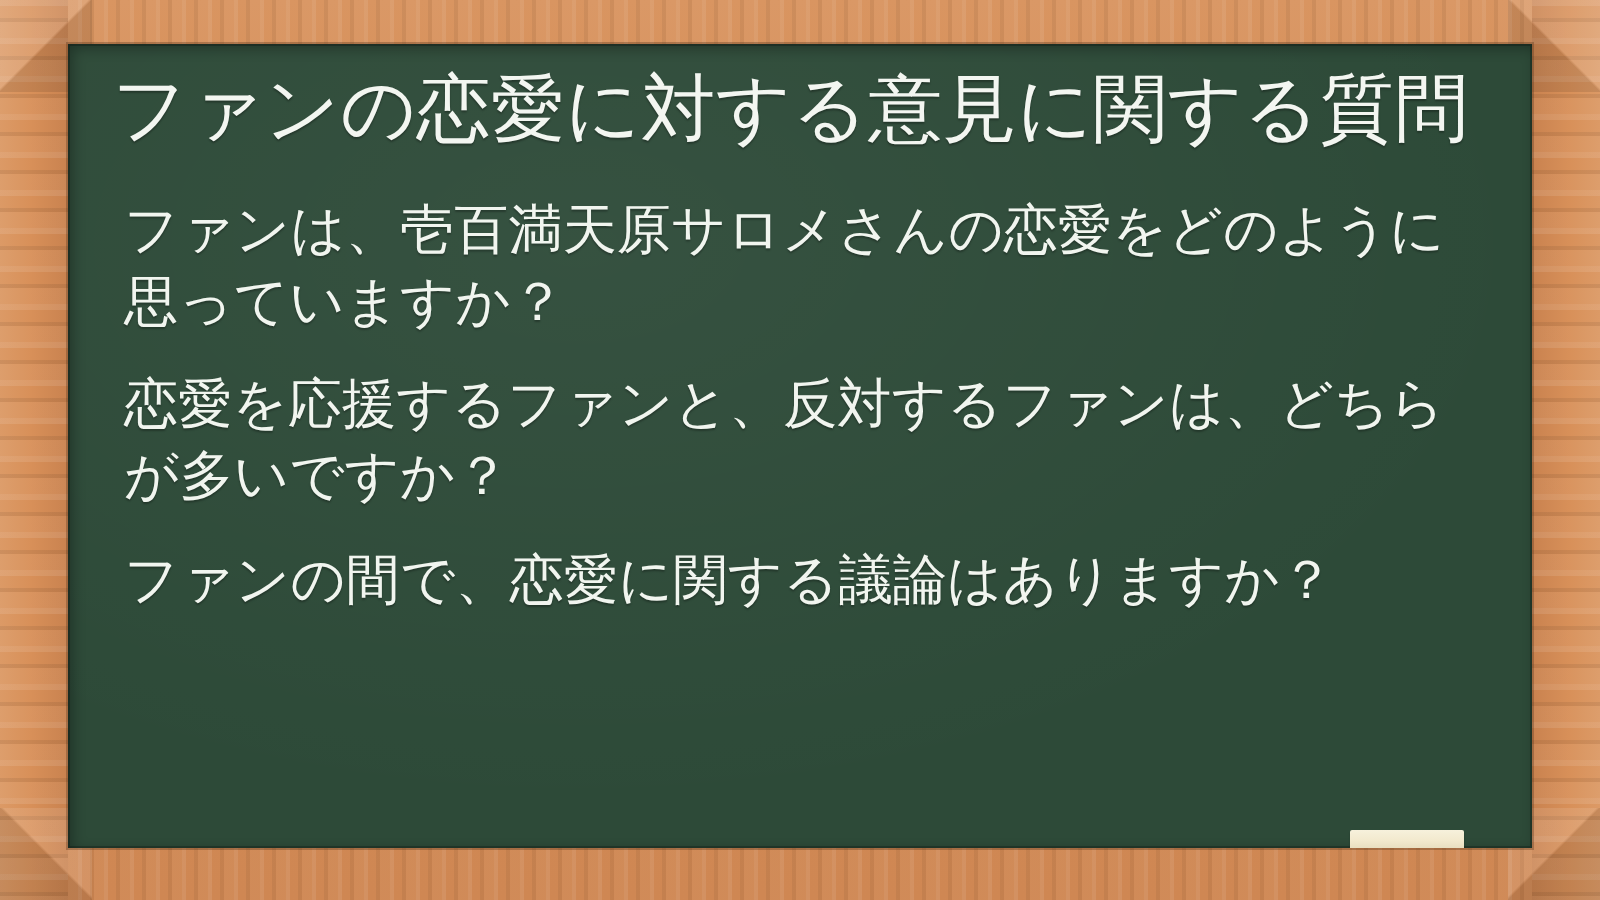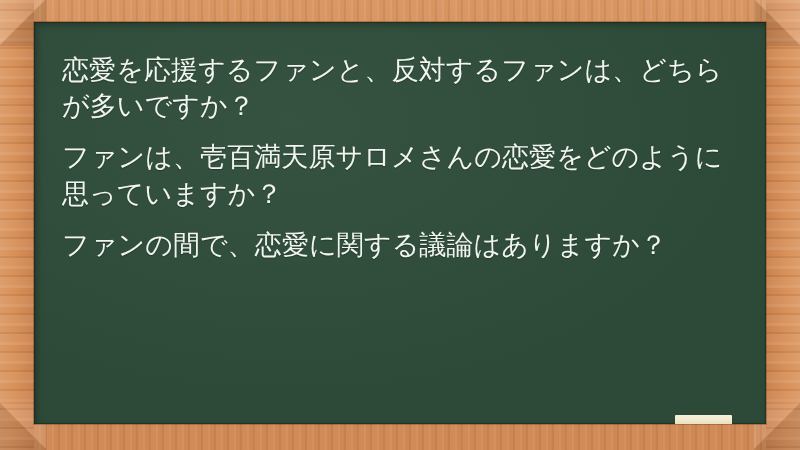--- a/index.html
+++ b/index.html
@@ -168,24 +168,25 @@
   <div class="frame-rail-left"></div>
   <div class="frame-rail-right"></div>
   <div class="miter miter-tl"></div>
   <div class="miter miter-tr"></div>
   <div class="miter miter-bl"></div>
   <div class="miter miter-br"></div>
 
   <div class="board">
     <div class="board-inner">
 
+      <h1 class="slide-title">ファンの恋愛に対する意見に関する質問</h1>
 
       <ul class="bullet-list">
+        <li class="bullet-item">ファンは、壱百満天原サロメさんの恋愛をどのように思っていますか？</li>
         <li class="bullet-item">恋愛を応援するファンと、反対するファンは、どちらが多いですか？</li>
-        <li class="bullet-item">ファンは、壱百満天原サロメさんの恋愛をどのように思っていますか？</li>
         <li class="bullet-item">ファンの間で、恋愛に関する議論はありますか？</li>
       </ul>
 
     </div>
 
     <div class="chalk-ledge"></div>
   </div>
 
 </div>
 

